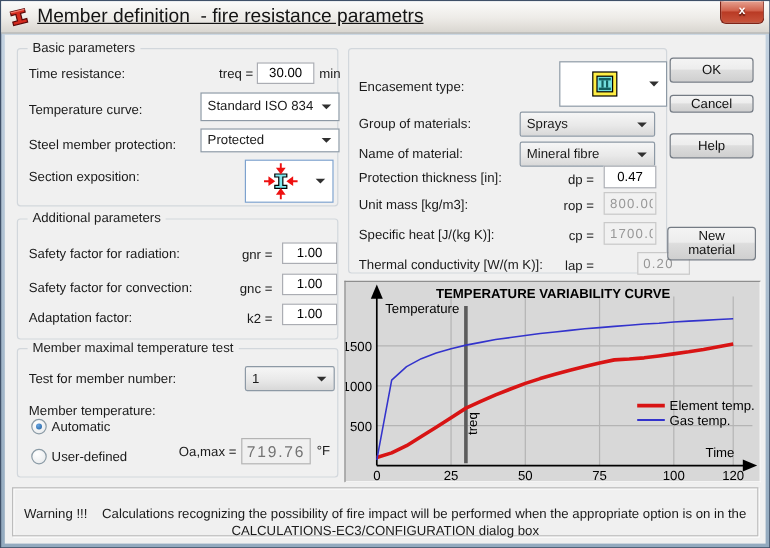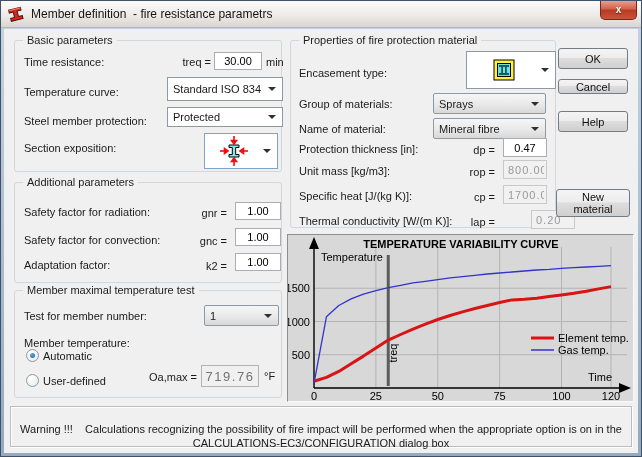--- a/index.html
+++ b/index.html
@@ -6,21 +6,21 @@
   *{box-sizing:border-box;}
   .dialog{
     position:relative;width:642px;height:457px;
     font-family:"Liberation Sans","DejaVu Sans",sans-serif;font-size:11px;color:#1a1a1a;
     border:1px solid #3f5068;background:linear-gradient(180deg,#c6d4e2,#93aabf);
   }
   .titlebar{position:absolute;left:0;top:0;right:0;height:27px;
     background:linear-gradient(180deg,#fbfbfa 0%,#edebe7 55%,#d9d6d0 100%);
     border-bottom:1px solid #b9b5ad;}
   .titlebar .app-icon{position:absolute;left:6px;top:4px;width:18px;height:18px;}
-  .title-text{position:absolute;left:30px;top:0;line-height:26px;font-size:12px;color:#141414;white-space:pre;}
+  .title-text{position:absolute;left:30px;top:0;line-height:26px;font-size:16px;color:#141414;white-space:pre;text-decoration:underline;}
   .close-btn{position:absolute;right:4px;top:0;width:37px;height:19px;
     border:1px solid #7e2418;border-top:none;border-radius:0 0 5px 5px;
     background:linear-gradient(180deg,#e6a08f 0%,#d0604a 45%,#b93a24 50%,#c8543c 100%);
     color:#fff;text-align:center;line-height:17px;font-weight:bold;font-size:10px;
     text-shadow:0 1px 1px #5c1b10;cursor:pointer;}
   .body{position:absolute;left:3px;right:3px;top:28px;bottom:3px;background:#f0f0f0;}
   .group{position:absolute;border:1px solid #d2d7dc;border-radius:3px;}
   .group-label{position:absolute;top:-7px;left:8px;background:#f0f0f0;padding:0 4px;color:#1c1c1c;}
   .lbl{position:absolute;white-space:nowrap;}
   .sym{position:absolute;text-align:right;white-space:nowrap;}
@@ -145,21 +145,20 @@
 
       <span class="radio" style="left:11px;top:83px"></span>
       <span class="radio-label" style="left:28px;top:84px">User-defined</span>
 
       <span class="sym" style="left:118px;top:80px;width:64px">Oa,max =</span>
       <input class="field oamax" readonly="" style="left: 186px; top: 74px; width: 58px; height: 22px;" value="719.76">
       <span class="lbl" style="left:249px;top:79px">°F</span>
     </div>
 
     <div class="group" style="left:286px;top:11px;width:266px;height:188px">
-      <span class="group-label">Properties of fire protection material</span>
 
       <span class="lbl" style="left:8px;top:26px">Encasement type:</span>
       <div class="combo" style="left:175px;top:10px;width:90px;height:38px">
         <span style="flex:1;text-align:center">
           <svg width="22" height="22" viewBox="0 0 22 22" style="vertical-align:middle">
             <rect x="1" y="1" width="20" height="20" fill="#ffee44" stroke="#000"></rect>
             <rect x="4.5" y="4.5" width="13" height="13" fill="#74dede" stroke="#000"></rect>
             <g fill="#135f5f">
               <rect x="6" y="6" width="10" height="2"></rect>
               <rect x="6" y="14" width="10" height="2"></rect>

